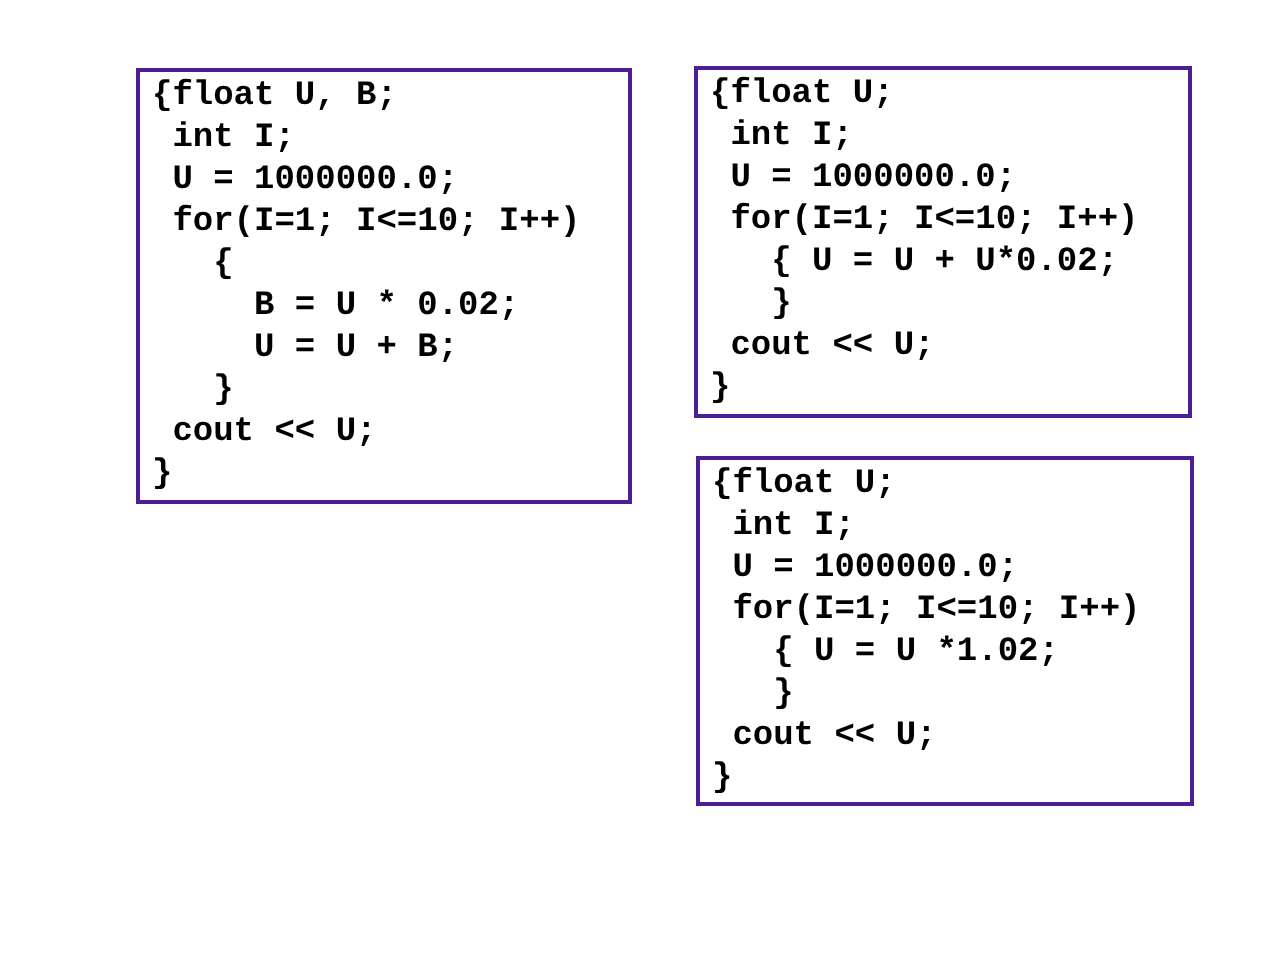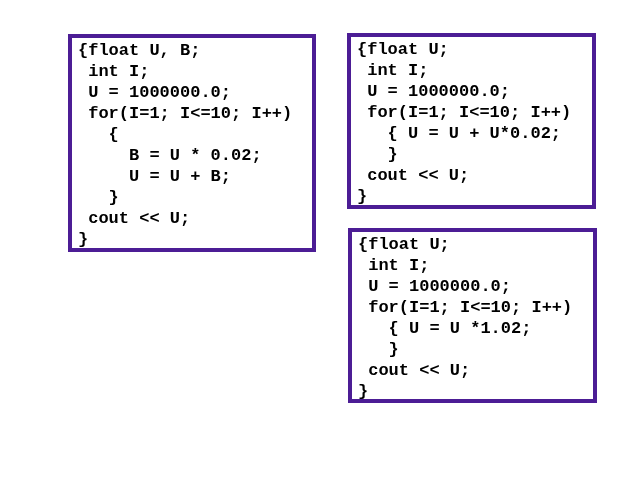--- a/index.html
+++ b/index.html
@@ -16,21 +16,21 @@
     position: relative;
     width: 638px;
     height: 479px;
     background: #ffffff;
     overflow: hidden;
   }
   .code-box {
     position: absolute;
     box-sizing: border-box;
     margin: 0;
-    border: 4px solid #4c1d95;
+    border: 2px solid #4c1d95;
     background: #ffffff;
     color: #000000;
     font-family: "Liberation Mono", monospace;
     font-size: 17px;
     font-weight: bold;
     line-height: 21px;
     white-space: pre;
     padding: 2px 6px;
     overflow: hidden;
   }

